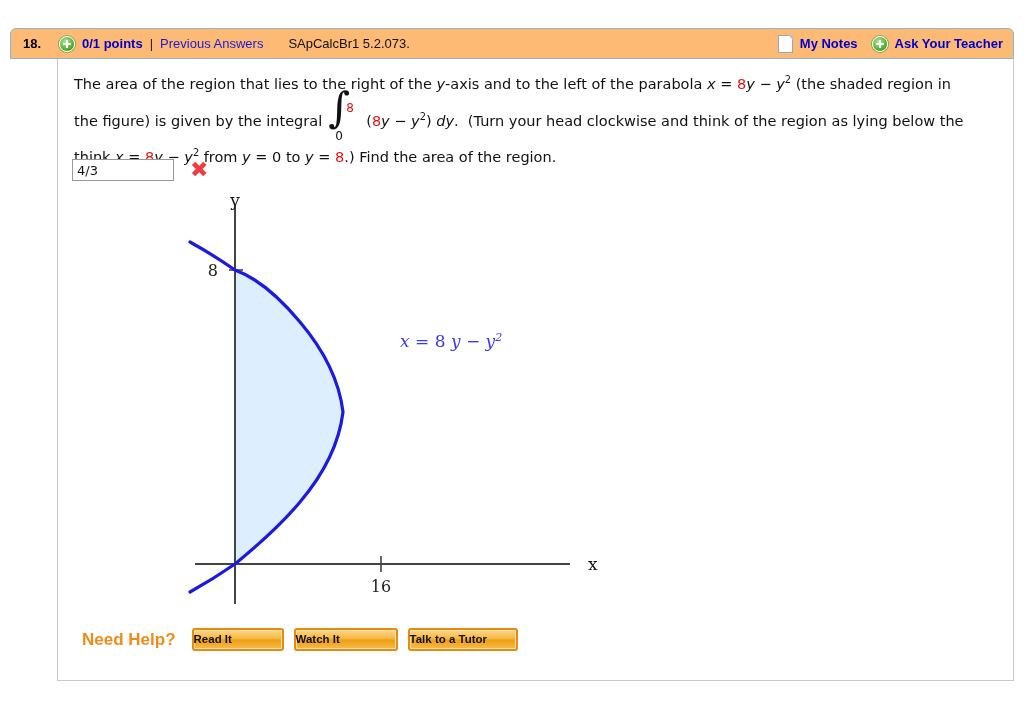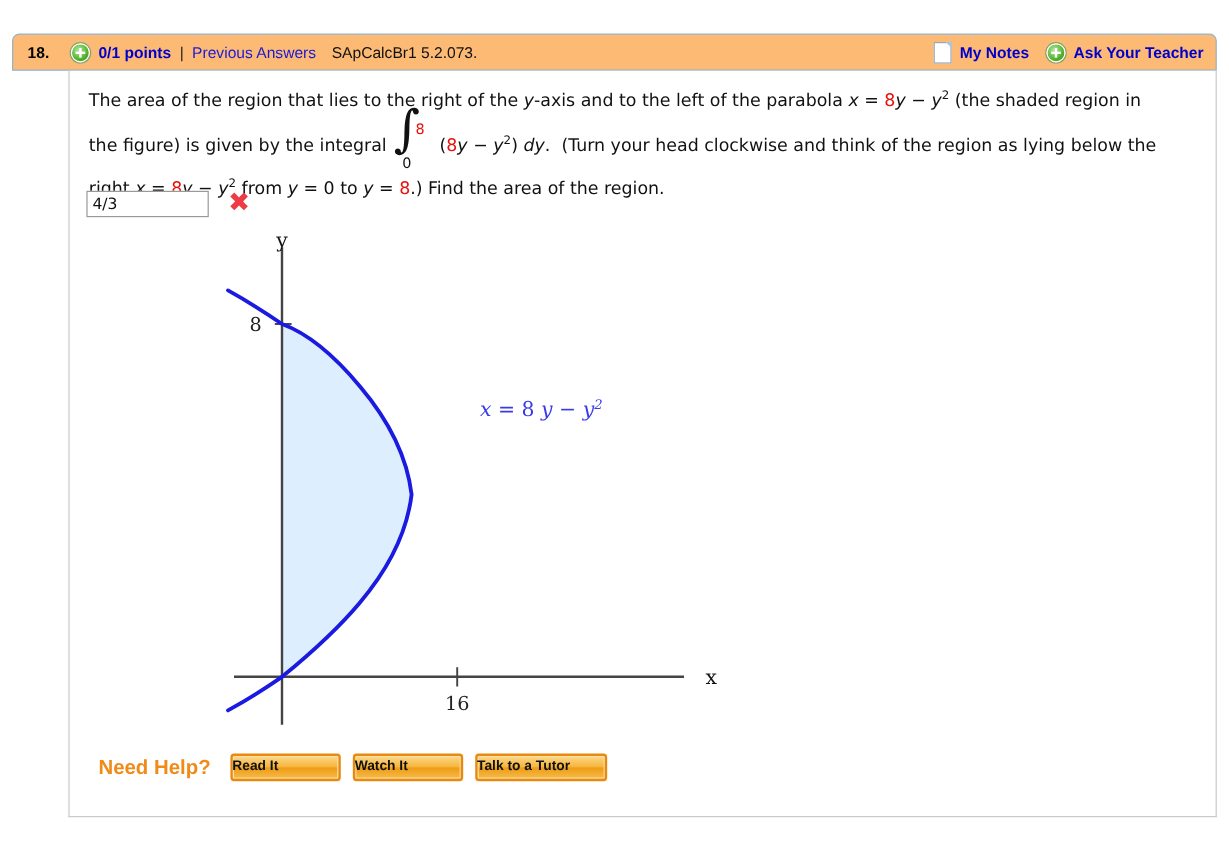--- a/index.html
+++ b/index.html
@@ -78,21 +78,21 @@
   .prevans {
     font-family: "Liberation Sans", sans-serif;
     font-size: 13px;
     color: #1a1ad6;
     text-decoration: none;
   }
   .bookcode {
     font-family: "Liberation Sans", sans-serif;
     font-size: 13px;
     color: #111;
-    margin-left: 13px;
+    margin-left: 25px;
   }
   .header-right {
     margin-left: auto;
     display: flex;
     align-items: center;
     margin-right: 10px;
   }
   .noteicon {
     width: 13px;
     height: 16px;
@@ -239,21 +239,21 @@
     background: linear-gradient(to bottom, #fcd88a 0%, #f6b53c 48%, #ef9c12 52%, #f5bc4d 100%);
     border: 2px solid #e98a10;
     border-radius: 3px;
     padding: 3px 0 4px 0;
     margin-right: 10px;
     text-align: left;
     box-shadow: inset 0 0 0 1px #fbe0a8;
     cursor: pointer;
   }
   .w-read { width: 92px; }
-  .w-watch { width: 92px; }
+  .w-watch { width: 104px; }
   .w-tutor { width: 110px; }
 </style>
 </head>
 <body>
 
 <div id="root">
 
   <div class="qheader">
     <span class="qnum">18.</span>
     <span class="plusicon"></span>
@@ -269,21 +269,21 @@
     </span>
   </div>
 
   <div class="panel"></div>
 
   <div class="qtext">
     <div class="qline"><span>The area of the region that lies to the right of the </span><i class="mi">y</i><span>-axis and to the left of the parabola  </span><i class="mi">x</i><span> = </span><span class="red">8</span><i class="mi">y</i><span> − </span><i class="mi">y</i><sup class="pw">2</sup><span>  (the shaded region in</span></div>
 
     <div class="qline"><span>the figure) is given by the integral</span><span class="intg"><span class="sym">∫</span><span class="up">8</span><span class="lo">0</span></span><span>(</span><span class="red">8</span><i class="mi">y</i><span> − </span><i class="mi">y</i><sup class="pw">2</sup><span>) </span><i class="mi">dy</i><span>.</span>&nbsp; <span>(Turn your head clockwise and think of the region as lying below the</span></div>
 
-    <div class="qline"><span>right  </span><i class="mi">x</i><span> = </span><span class="red">8</span><i class="mi">y</i><span> − </span><i class="mi">y</i><sup class="pw">2</sup><span>  from </span><i class="mi">y</i><span> = 0 to </span><i class="mi">y</i><span> = </span><span class="red">8</span><span>.) Find the area of the region.</span></div>
+    <div class="qline"><span>think  </span><i class="mi">x</i><span> = </span><span class="red">8</span><i class="mi">y</i><span> − </span><i class="mi">y</i><sup class="pw">2</sup><span>  from </span><i class="mi">y</i><span> = 0 to </span><i class="mi">y</i><span> = </span><span class="red">8</span><span>.) Find the area of the region.</span></div>
   </div>
 
   <div class="ansrow">
     <input class="ansbox" type="text" value="4/3" style="">
     <span class="xmark">✖</span>
   </div>
 
   <div class="graph">
     <svg width="480" height="425" viewBox="0 0 480 425">
 

